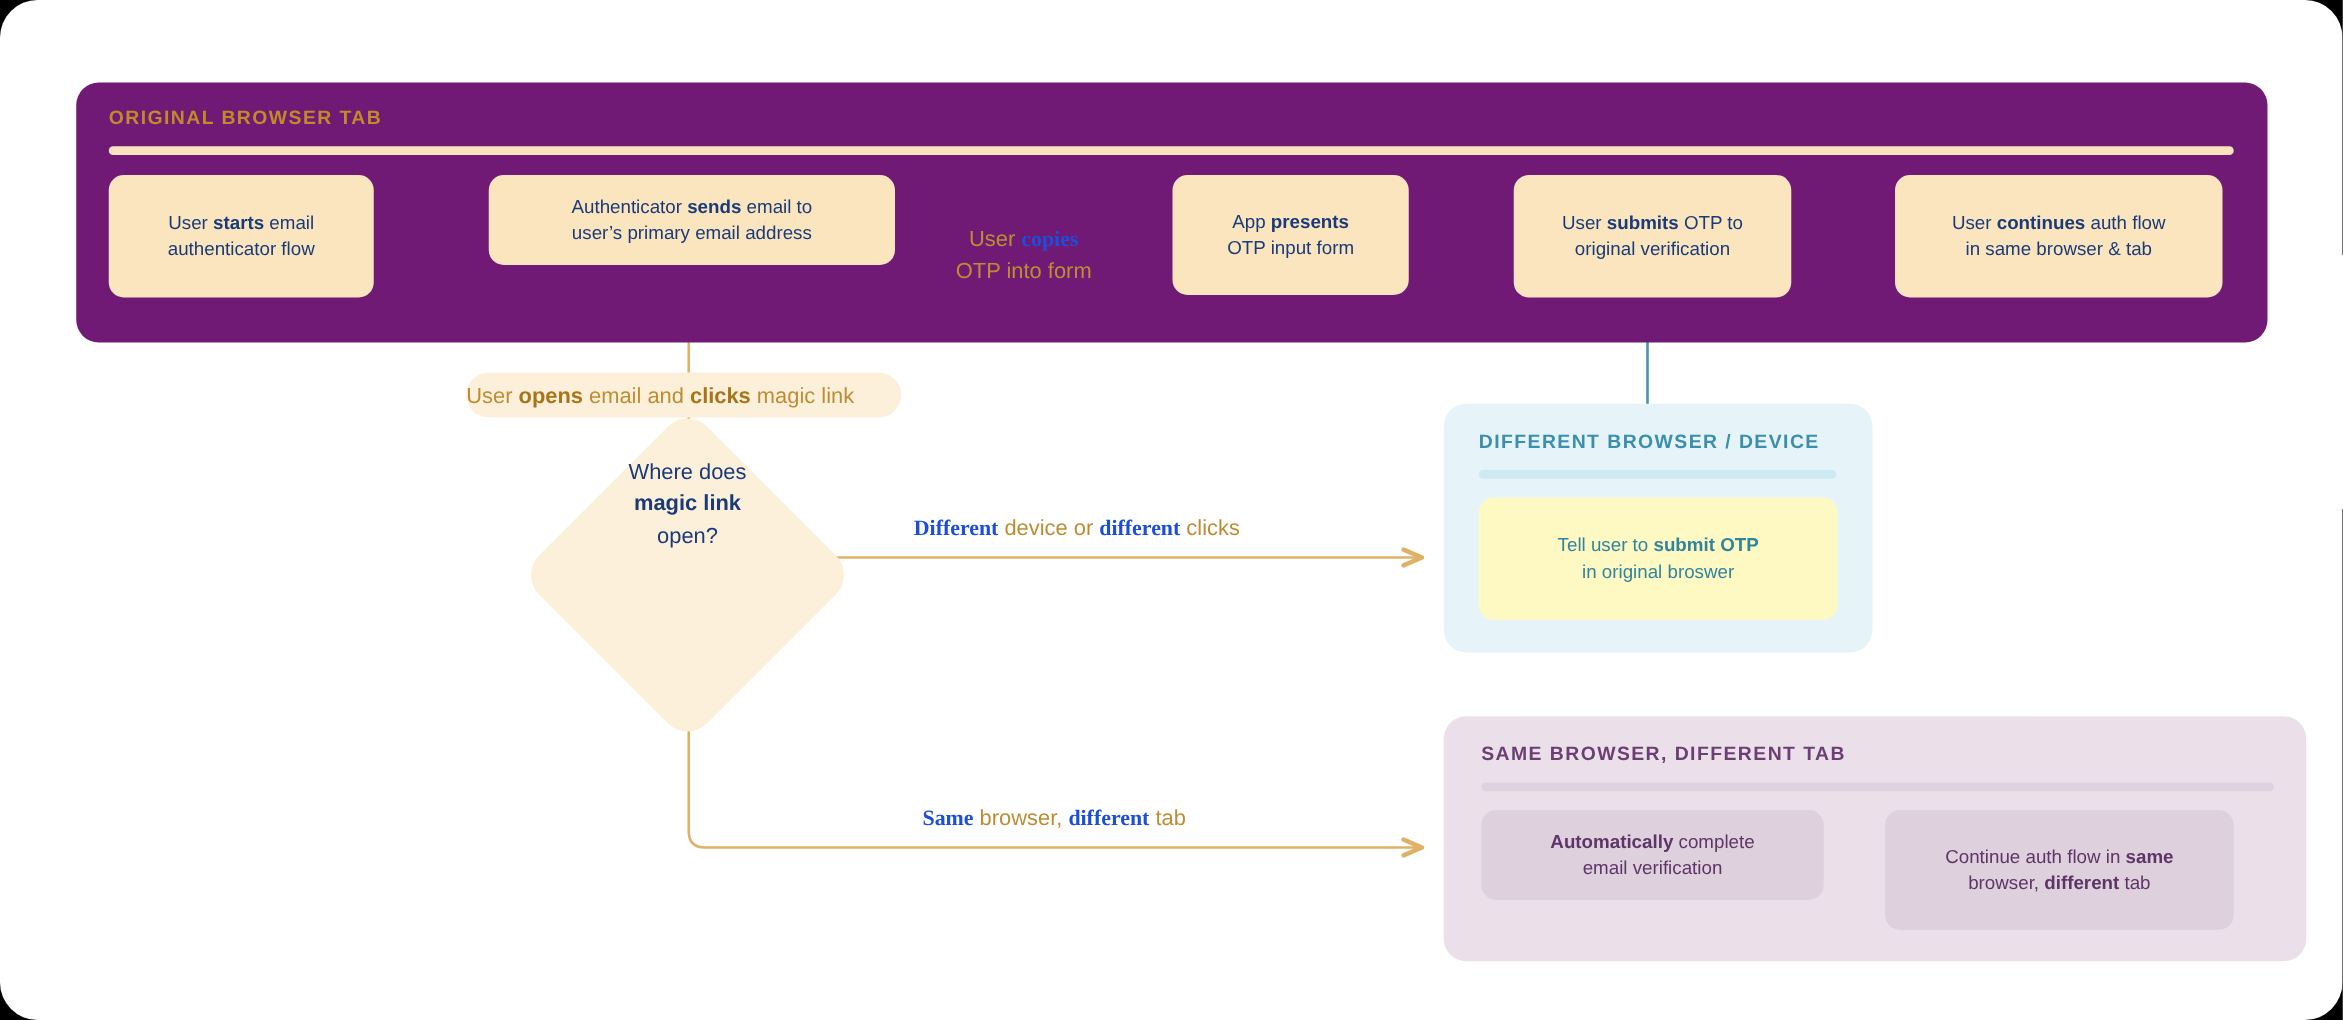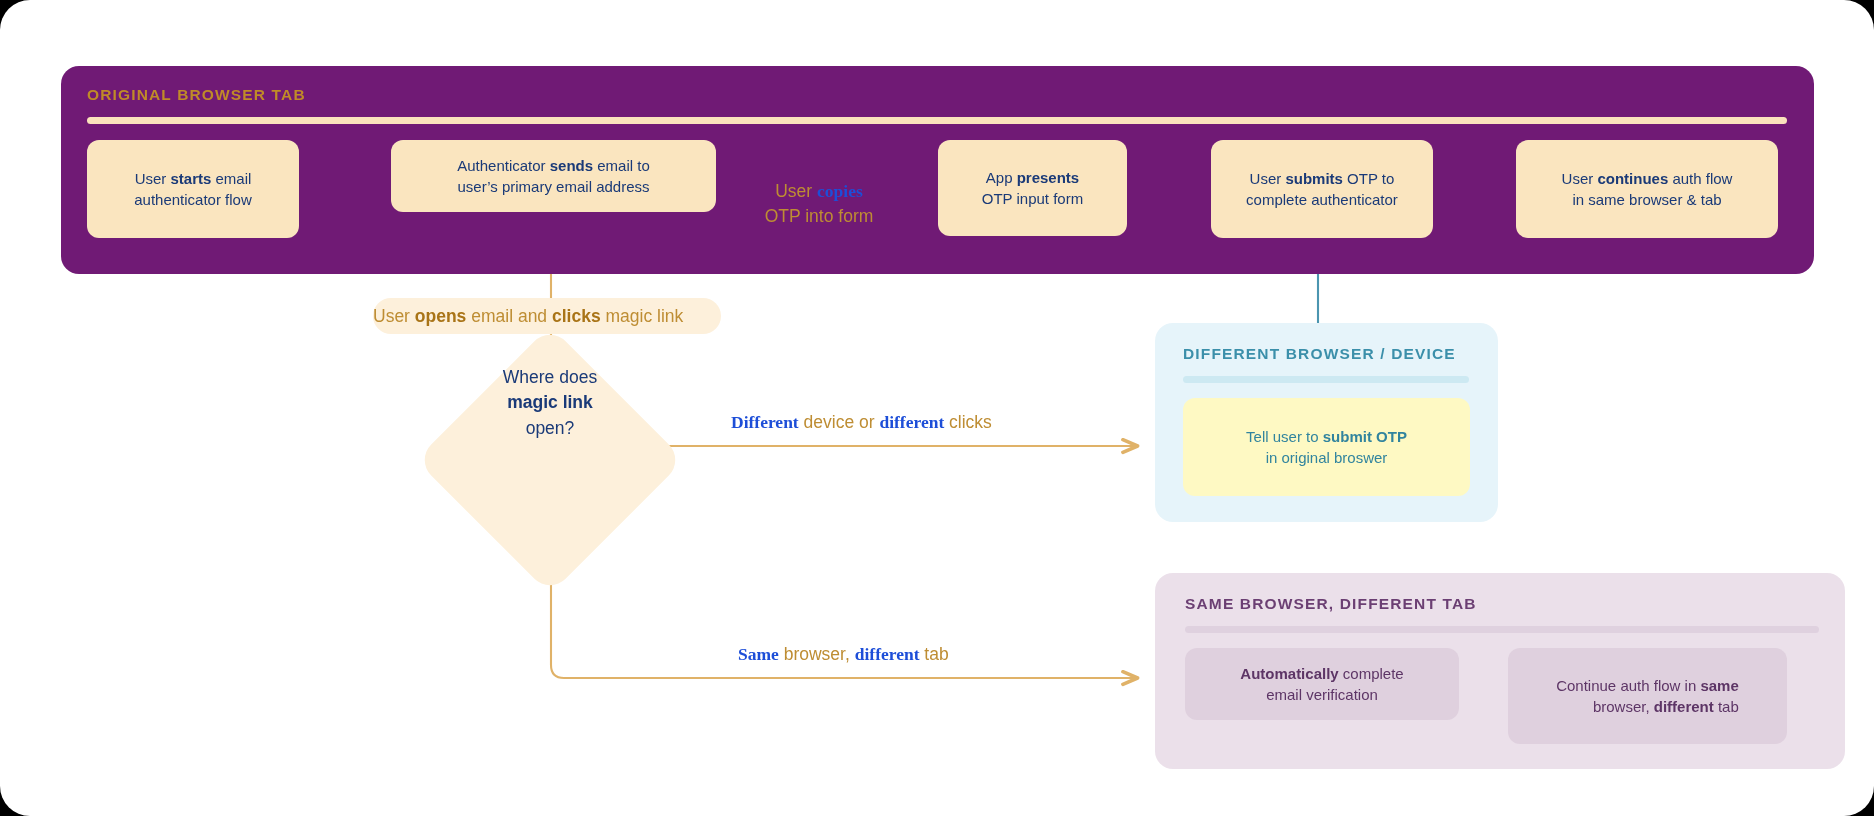--- a/index.html
+++ b/index.html
@@ -84,21 +84,21 @@
   #n-sends    { left: 391px;  top: 140px; width: 325px; height: 72px; }
   #n-presents { left: 938px;  top: 140px; width: 189px; height: 96px; }
   #n-submits  { left: 1211px; top: 140px; width: 222px; height: 98px; }
   #n-continue { left: 1516px; top: 140px; width: 262px; height: 98px; }
 
   
   #n-telluser { left: 1183px; top: 398px; width: 287px; height: 98px; }
 
   
   #n-auto     { left: 1185px; top: 648px; width: 274px; height: 72px; }
-  #n-contflow { left: 1508px; top: 648px; width: 279px; height: 96px; text-align: right; }
+  #n-contflow { left: 1508px; top: 648px; width: 279px; height: 96px; }
 
   
   #diamond {
     position: absolute;
     left: 455px; top: 365px;
     width: 190px; height: 190px;
     background: #FDF0DB;
     border-radius: 22px;
     transform: rotate(45deg);
   }
@@ -224,21 +224,21 @@
   <div class="node amber" id="n-presents">
     <span>
       <span>App </span><b>presents</b><br>
       <span>OTP input form</span>
     </span>
   </div>
 
   <div class="node amber" id="n-submits">
     <span>
       <span>User </span><b>submits</b><span> OTP to</span><br>
-      <span>complete authenticator</span>
+      <span>original verification</span>
     </span>
   </div>
 
   <div class="node amber" id="n-continue">
     <span>
       <span>User </span><b>continues</b><span> auth flow</span><br>
       <span>in same browser &amp; tab</span>
     </span>
   </div>
 

